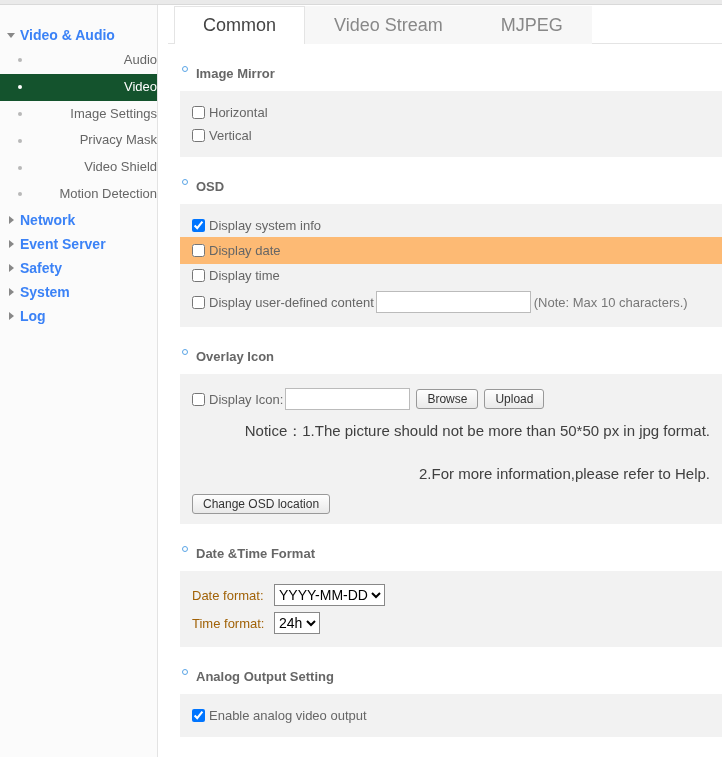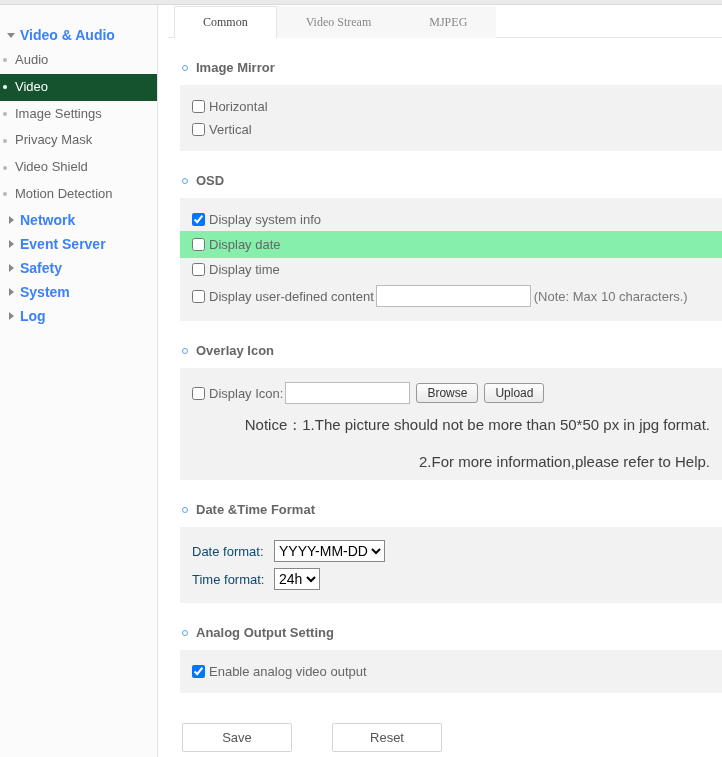--- a/index.html
+++ b/index.html
@@ -35,24 +35,25 @@
   .side-group svg { flex-shrink: 0; }
   .side-group-label {
     font-weight: 600;
     color: #3b82f6;
     margin-left: 4px;
     font-size: 14px;
   }
   .side-item {
     display: flex;
     align-items: center;
-    padding: 3px 0 3px 3px;
+    padding: 3px 0 3px 18px;
     cursor: pointer;
     color: #666;
     line-height: 1.6;
+    justify-content: space-between;
   }
   .side-item.active {
     background: #14532d;
     color: #fff;
   }
   .side-item .bullet {
     width: 4px; height: 4px; border-radius: 50%;
     background: #b8b8b8;
     margin-right: 8px;
   }
@@ -67,39 +68,37 @@
     display: flex;
     border-bottom: 1px solid #e4e4e4;
     padding-left: 6px;
   }
   .tab {
     padding: 8px 28px;
     color: #888;
     border: 1px solid transparent;
     border-bottom: none;
     cursor: pointer;
-    font-size: 12px;
+    font-size: 18px;
     position: relative;
     top: 1px;
     background: #f7f7f7;
-    font-family: Liberation Serif, serif;
   }
   .tab.active {
     color: #444;
     border-color: #e4e4e4;
     background: #fff;
   }
 
   .section {
     margin-top: 22px;
     padding-left: 14px;
   }
   .sec-head {
     display: flex;
-    align-items: center;
     margin-bottom: 10px;
   }
   .sec-head .dot {
     width: 6px; height: 6px; border-radius: 50%;
     border: 1px solid #5aa5e6;
     background: #fff;
     margin-right: 8px;
   }
   .sec-title {
     font-weight: 600;
@@ -111,21 +110,21 @@
     padding: 10px 12px;
     margin-left: -2px;
   }
   .row {
     display: flex;
     align-items: center;
     padding: 4px 0;
     color: #666;
   }
   .row.alt {
-    background: #86efac;
+    background: #fdba74;
     margin: 0 -12px;
     padding: 6px 12px;
   }
   .row input[type=checkbox] {
     margin: 0 4px 0 0;
     vertical-align: middle;
   }
   .note-inline {
     color: #777;
     margin-left: 3px;
@@ -161,21 +160,21 @@
     background: #fff;
     margin-left: 2px;
   }
   .form-row {
     display: flex;
     align-items: center;
     padding: 3px 0;
   }
   .form-row label {
     min-width: 80px;
-    color: #0c4a6e;
+    color: #a16207;
   }
   .footer-btns {
     display: flex;
     gap: 40px;
     margin: 30px 0 10px 14px;
   }
   .btn-primary {
     border: 1px solid #d5d5d5;
     background: #fff;
     padding: 6px 0;
@@ -315,21 +314,24 @@
       </div>
       <div class="sec-body">
         <div class="row">
           <input type="checkbox" style="">
           <span>Display Icon:</span>
           <input type="text" class="text-input" style="width: 125px;" value="">
           <button class="btn-small">Browse</button>
           <button class="btn-small">Upload</button>
         </div>
         <div class="note-line">Notice：1.The picture should not be more than 50*50 px in jpg format.</div>
-        <div class="note-line" style="margin-top:18px">2.For more information,please refer to Help.</div>
+        <div class="note-line" style="margin-top:24px">2.For more information,please refer to Help.</div>
+        <div style="margin-top:12px">
+          <button class="btn-small" style="margin-left:0">Change OSD location</button>
+        </div>
       </div>
     </div>
 
     <div class="section">
       <div class="sec-head">
         <span class="dot"></span>
         <span class="sec-title">Date &amp;Time Format</span>
       </div>
       <div class="sec-body">
         <div class="form-row">

